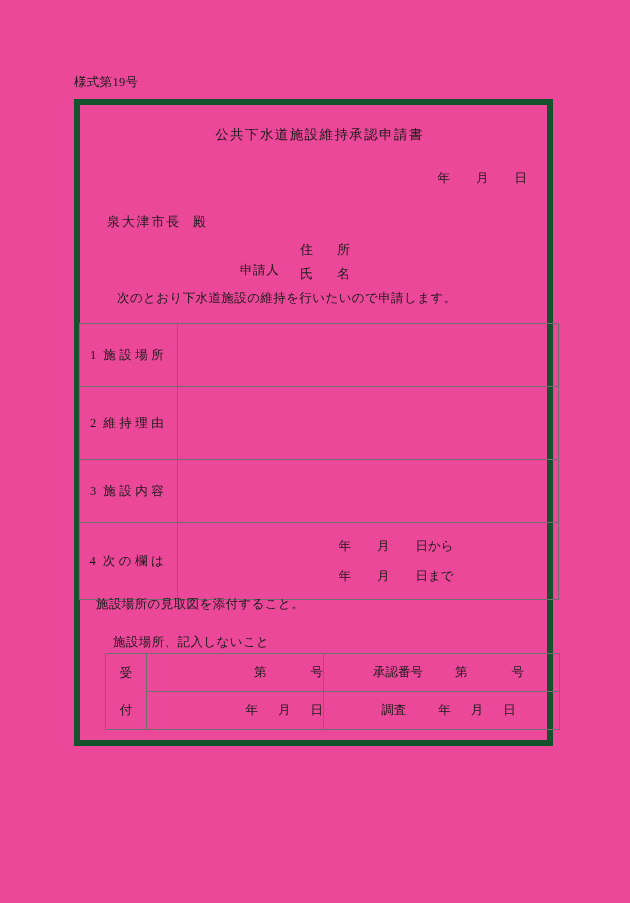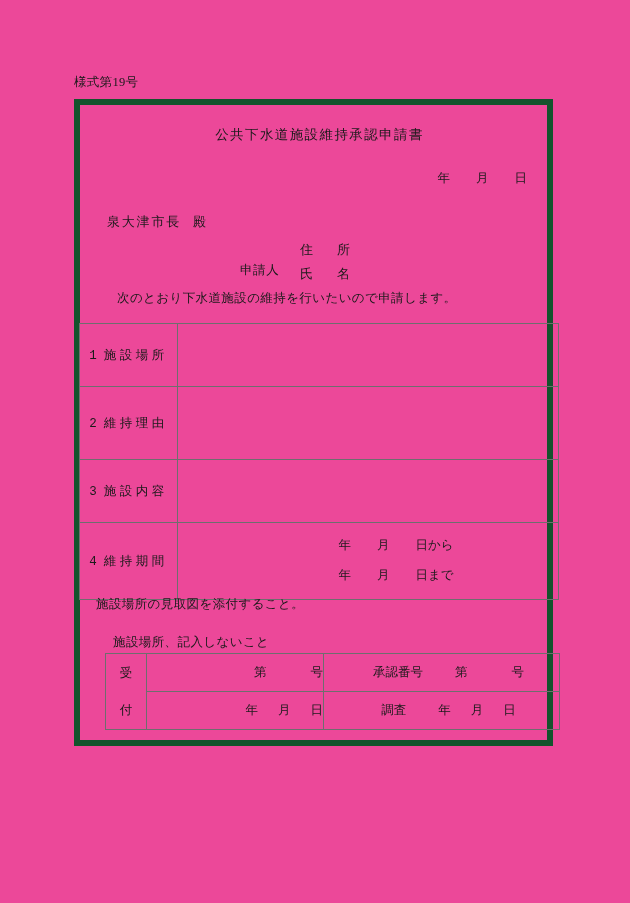--- a/index.html
+++ b/index.html
@@ -127,21 +127,20 @@
     left: -1px;
     top: 218px;
     width: 479px;
     border-collapse: collapse;
     table-layout: fixed;
   }
   .main-table td {
     border: 1px solid #6e6e6e;
     padding: 0;
     vertical-align: middle;
-    font-family: Liberation Mono, monospace;
   }
   .main-table td.lbl {
     width: 97px;
     height: 62px;
     text-align: center;
     font-size: 12.5px;
     white-space: nowrap;
   }
   .main-table tr.tall td { height: 72px; text-align: center; }
   .main-table td.val {
@@ -257,21 +256,21 @@
             <td class="val"></td>
           </tr>
           <tr>
             <td class="lbl">
               <span class="num">3</span><span class="txt">施設内容</span>
             </td>
             <td class="val"></td>
           </tr>
           <tr class="tall">
             <td class="lbl">
-              <span class="num">4</span><span class="txt">維持期間</span>
+              <span class="num">4</span><span class="txt">次の欄は</span>
             </td>
             <td class="val">
               <div class="period-lines">
                 <div>
                   <span>年</span><span class="sp"></span><span>月</span><span class="sp"></span><span>日から</span>
                 </div>
                 <div>
                   <span>年</span><span class="sp"></span><span>月</span><span class="sp"></span><span>日まで</span>
                 </div>
               </div>

